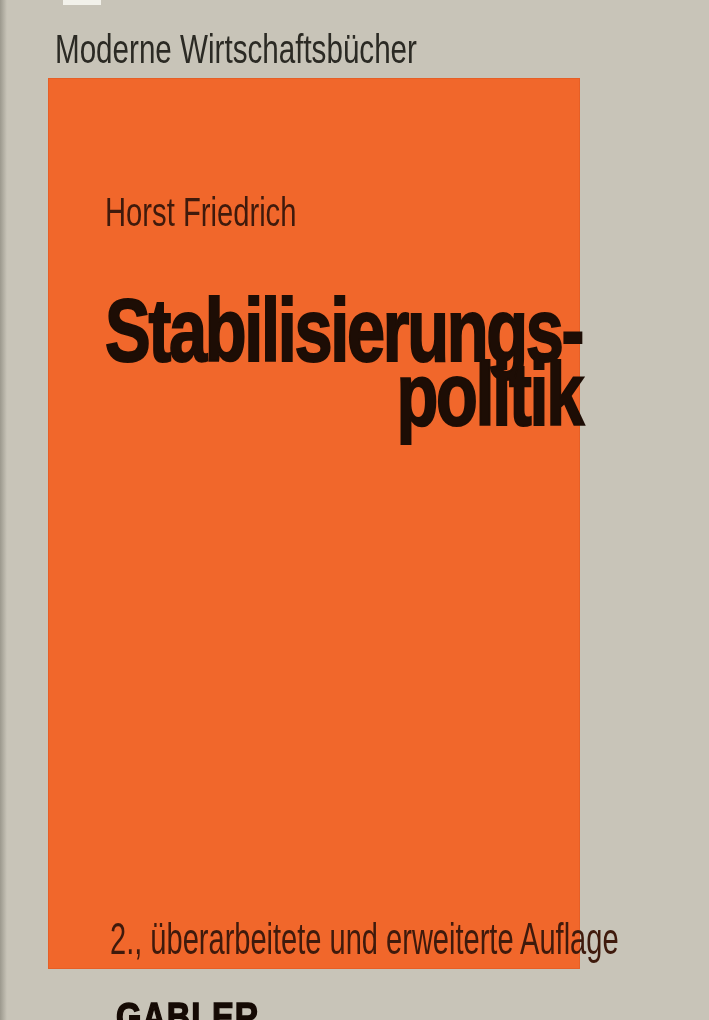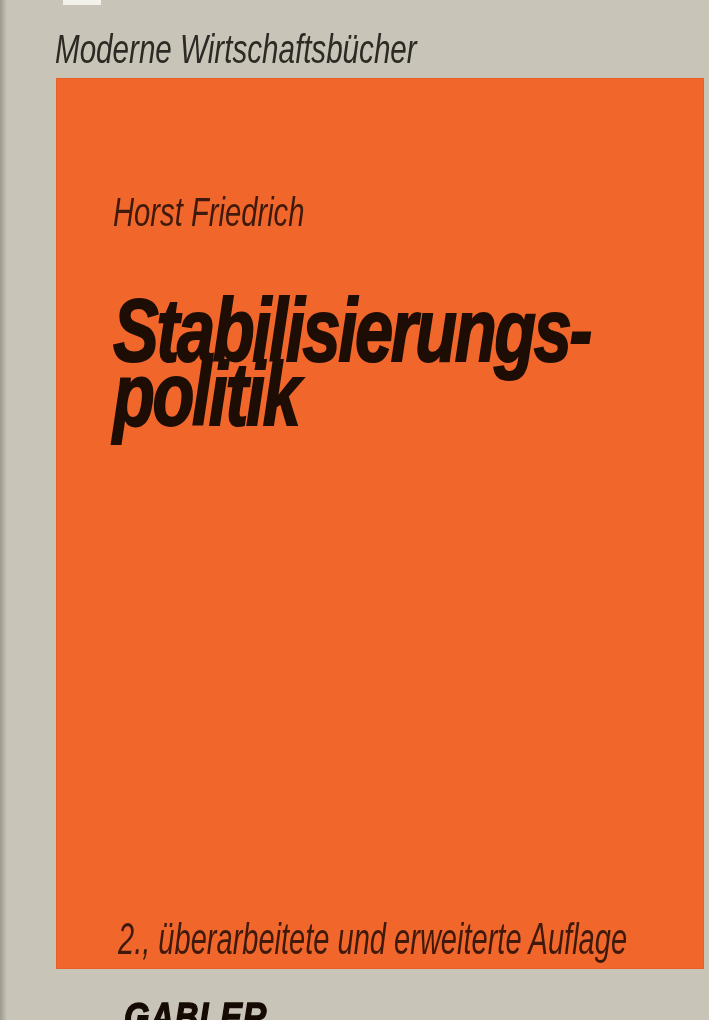--- a/index.html
+++ b/index.html
@@ -15,21 +15,20 @@
   body {
     font-family: "Liberation Sans", "DejaVu Sans", sans-serif;
     background: #888;
   }
   .cover {
     position: relative;
     width: 709px;
     height: 1020px;
     background: var(--background);
     overflow: hidden;
-    font-style: italic;
   }
   
   .edge-shade {
     position: absolute;
     left: 0; top: 0; bottom: 0;
     width: 7px;
     background: linear-gradient(to right, rgba(40,40,30,0.28), rgba(40,40,30,0.0));
     pointer-events: none;
   }
   .top-notch {
@@ -45,24 +44,25 @@
     line-height: 1;
     font-weight: 400;
     color: var(--series-text);
     letter-spacing: 0px;
     white-space: nowrap;
     transform: scaleX(0.74);
     transform-origin: left top;
   }
   .orange-panel {
     position: absolute;
-    left: 56px; top: 78px;
-    width: 648px; height: 891px;
+    left: 48px; top: 78px;
+    width: 532px; height: 891px;
     background: var(--panel-orange);
     box-shadow: inset 0 0 0 1px rgba(210,80,30,0.35);
+    text-align: right;
   }
   .author-name {
     position: absolute;
     left: 57px; top: 114px;
     font-size: 40px;
     line-height: 1;
     font-weight: 400;
     color: var(--thin-text-on-orange);
     white-space: nowrap;
     transform: scaleX(0.73);

